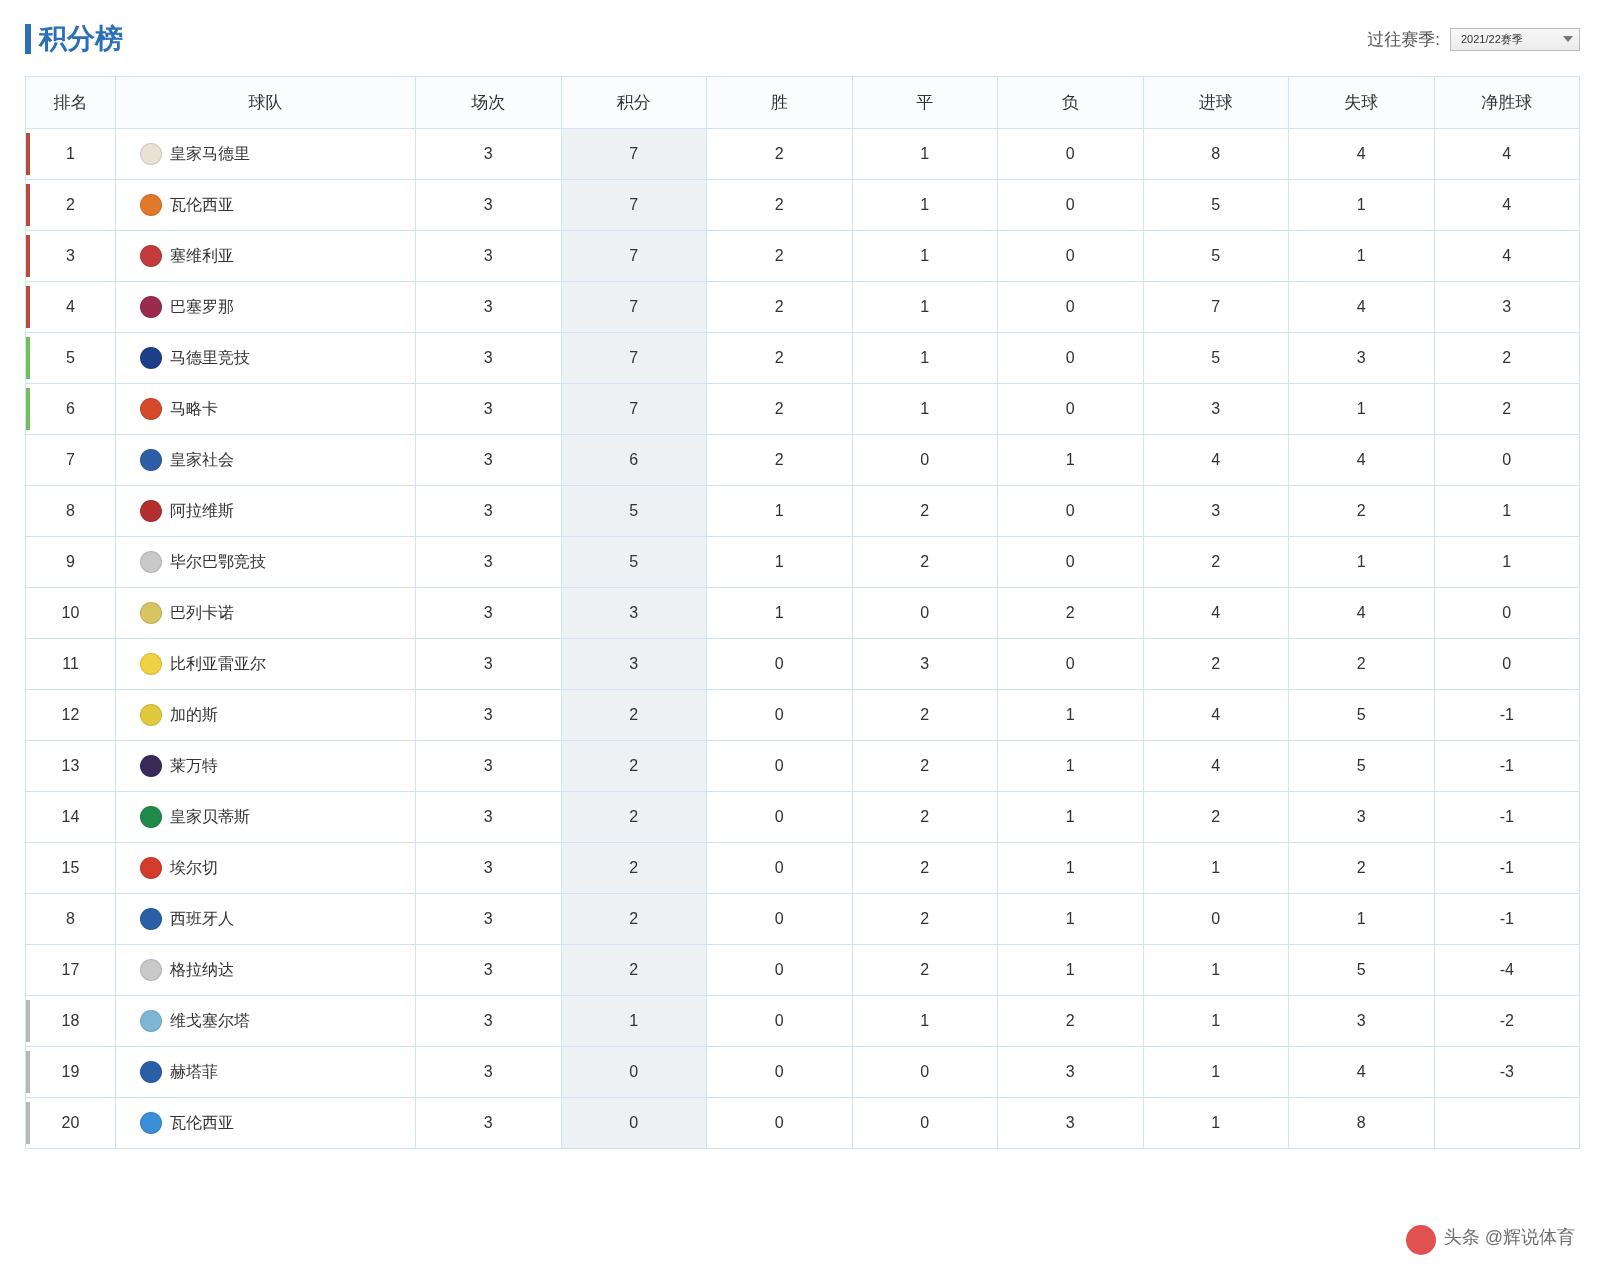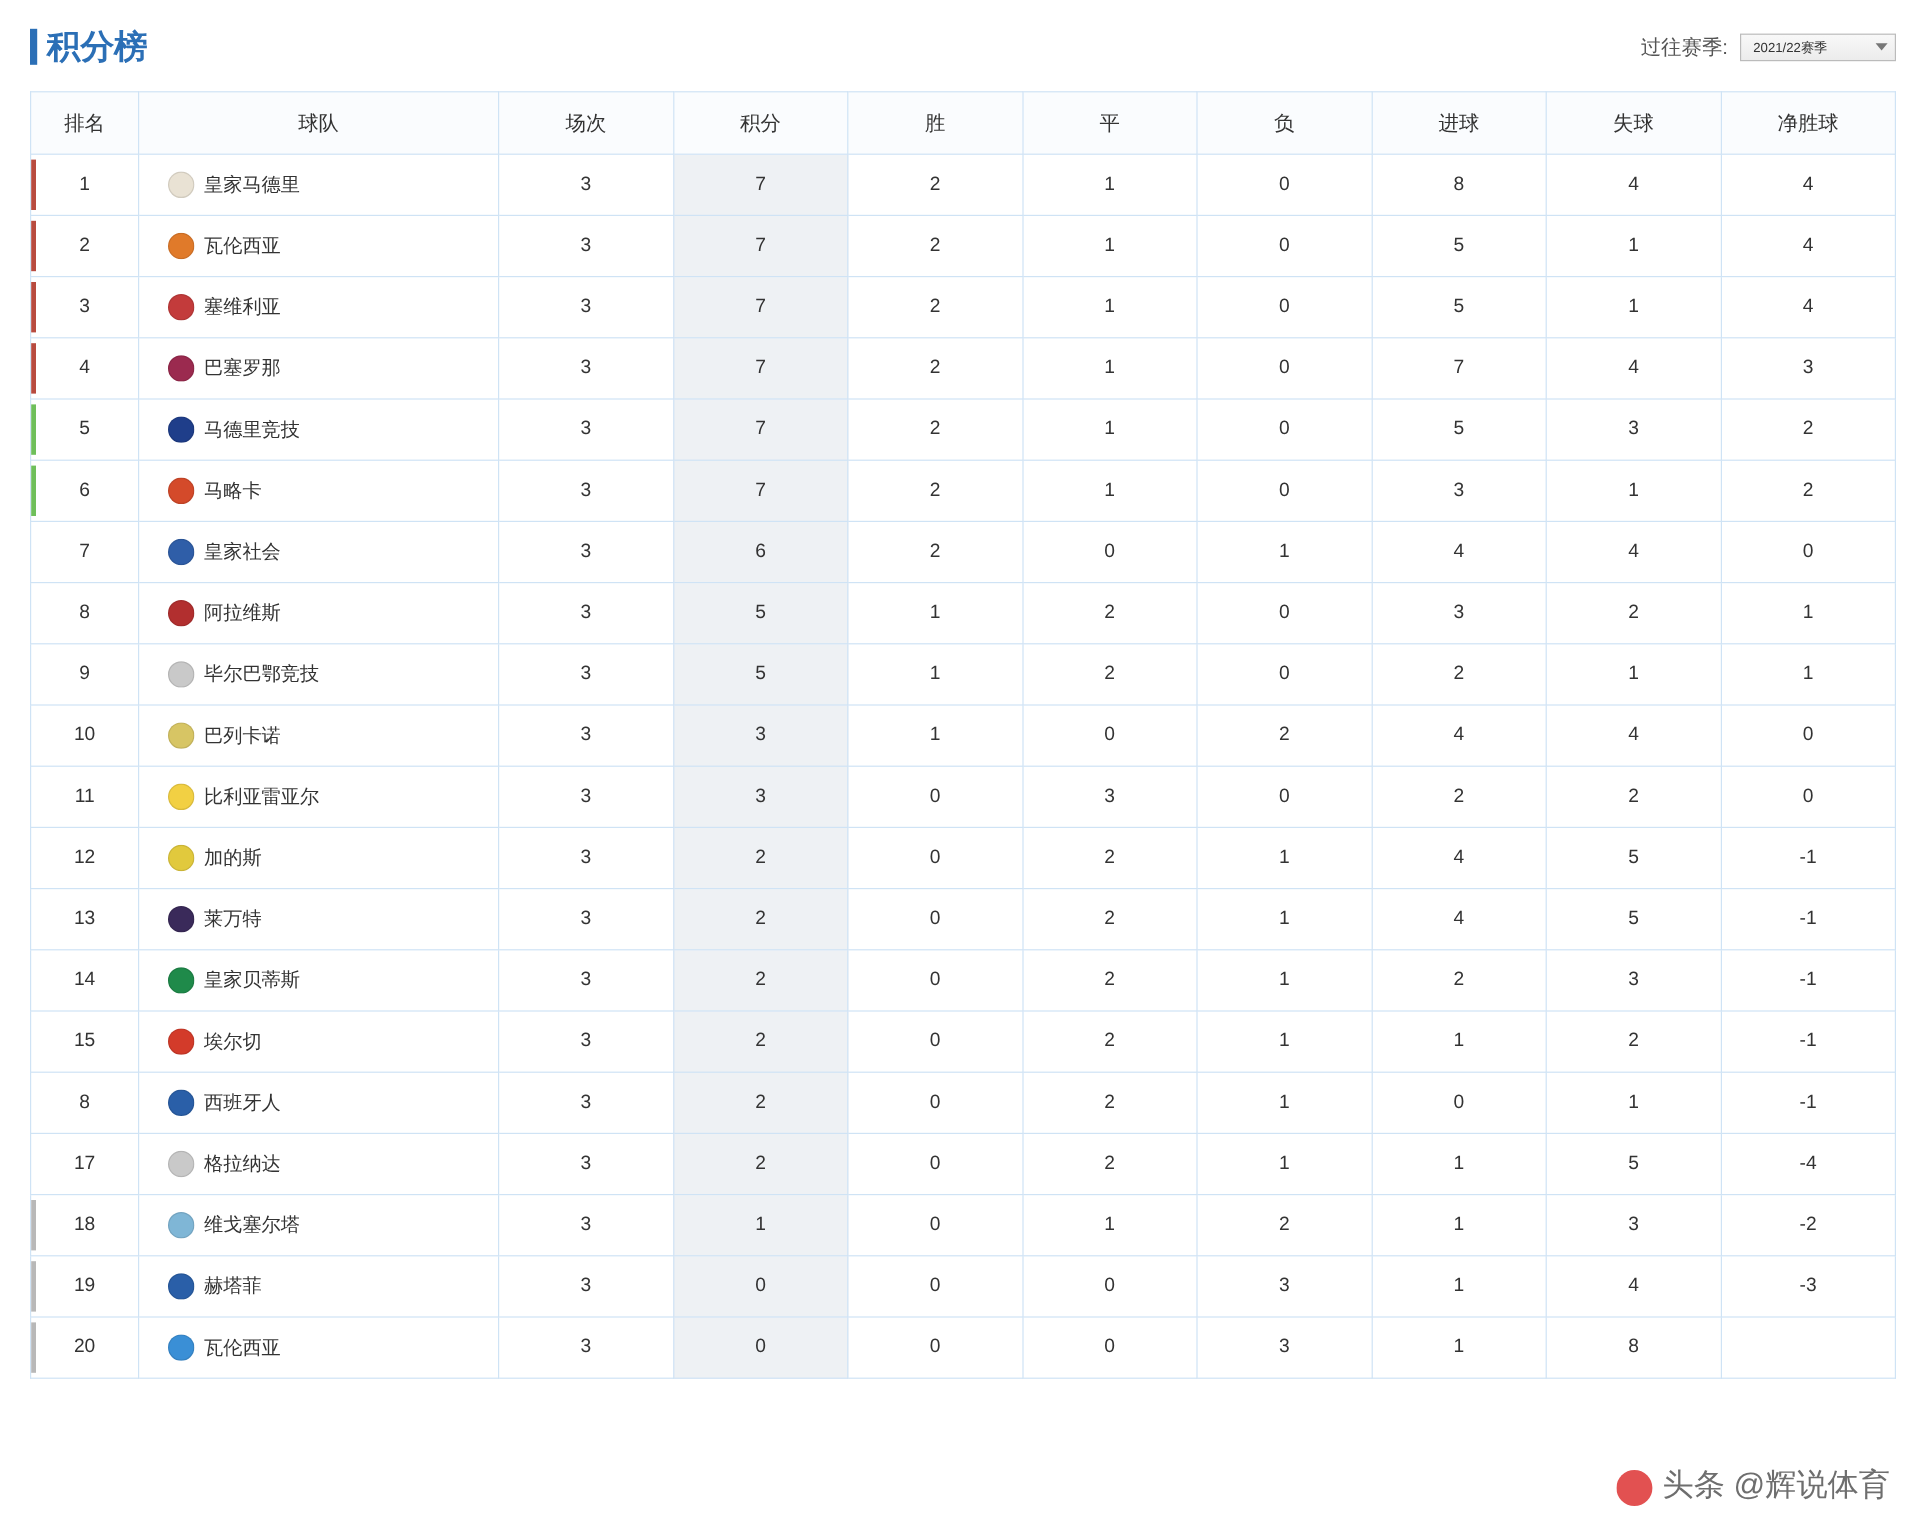--- a/index.html
+++ b/index.html
@@ -102,24 +102,24 @@
       width: 4px;
     }
     .bar-red { background: #b84b3f; }
     .bar-green { background: #6fbf5a; }
     .bar-gray { background: #b8b8b8; }
     .watermark {
       position: fixed;
       right: 30px;
       bottom: 20px;
       display:flex;
-      align-items:flex-end;
+      align-items:flex-start;
       gap:8px;
       opacity:0.85;
-      font-size:26px;
+      font-size:18px;
       color:#555;
       pointer-events:none;
     }
     .wm-icon{
       width:30px;height:30px;border-radius:50%;
       background:#d33; display:inline-block;
     }
   </style>
 </head>
 <body>

